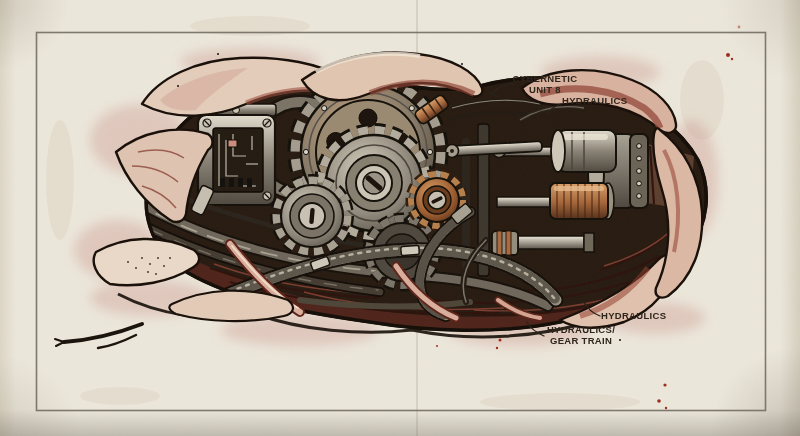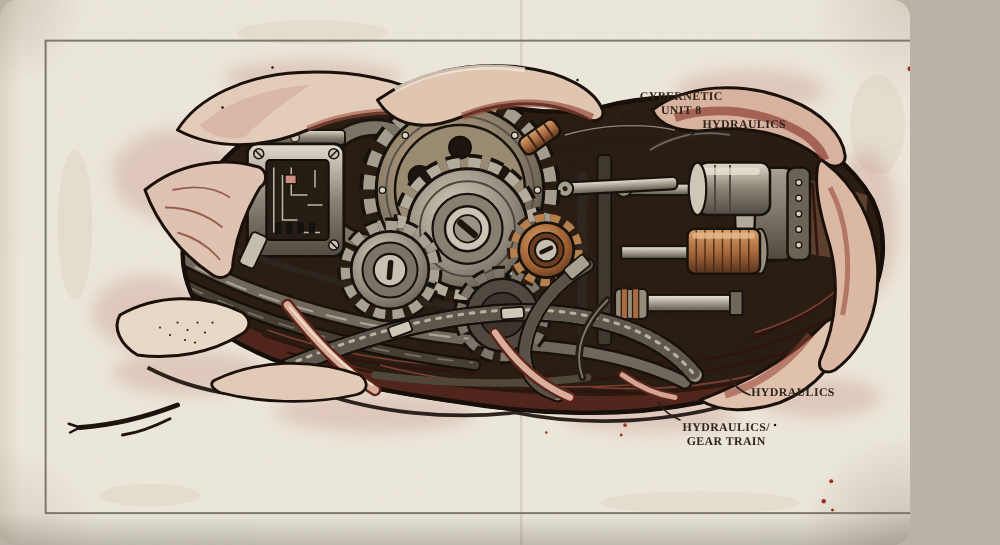--- a/index.html
+++ b/index.html
@@ -1,27 +1,26 @@
 <!DOCTYPE html>
 <html><head>
 <meta charset="utf-8">
 <style>
   html,body{margin:0;padding:0;}
   body{width:800px;height:436px;overflow:hidden;background:#b9b3a7;font-family:"Liberation Sans",sans-serif;}
   .paper{
-    position:relative;width:728px;height:436px;overflow:hidden;border-radius:14px;
+    position:relative;width:800px;height:436px;overflow:hidden;border-radius:0;
     background:
       radial-gradient(circle at 0 0, rgba(140,130,112,.28), transparent 70px),
       radial-gradient(circle at 100% 0, rgba(140,130,112,.22), transparent 80px),
       radial-gradient(circle at 100% 100%, rgba(115,106,92,.32), transparent 90px),
       radial-gradient(circle at 0 100%, rgba(140,130,112,.24), transparent 80px),
       linear-gradient(180deg, rgba(0,0,0,0) 0 94%, rgba(110,104,94,.35) 100%),
       linear-gradient(90deg, #ddd6c6 0px, #ece7db 16px, #ece7db 780px, #d6cfbf 800px),
       #ece7db;
-    font-family: Liberation Serif, serif;
   }
   .art{position:absolute;left:0;top:0;}
   .label{
     position:absolute;color:#2e251c;font-weight:bold;font-size:9.5px;line-height:11px;
     letter-spacing:.3px;white-space:nowrap;
   }
 </style>
 </head>
 <body>
 
@@ -440,18 +439,18 @@
 
 <div class="label" style="left:503px;top:73px;width:84px;text-align:center">
   <div>CYBERNETIC</div>
   <div>UNIT 8</div>
 </div>
 
 <div class="label" style="left:562px;top:95px">HYDRAULICS</div>
 
 <div class="label" style="left:601px;top:310px">HYDRAULICS</div>
 
-<div class="label" style="left:546px;top:338px;width:70px;text-align:center">
+<div class="label" style="left:546px;top:324px;width:70px;text-align:center">
   <div>HYDRAULICS/</div>
   <div>GEAR TRAIN</div>
 </div>
 
 </div>
 
 </body></html>

